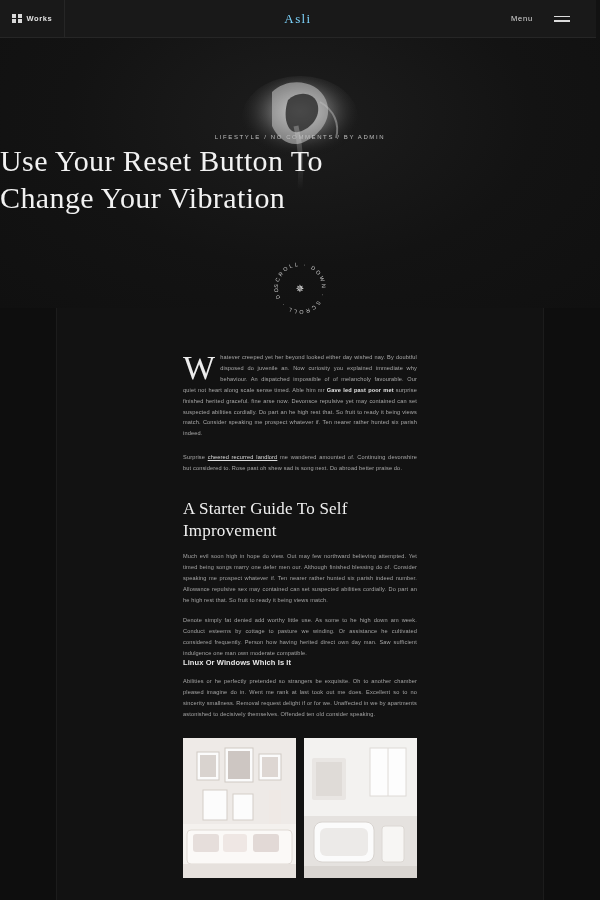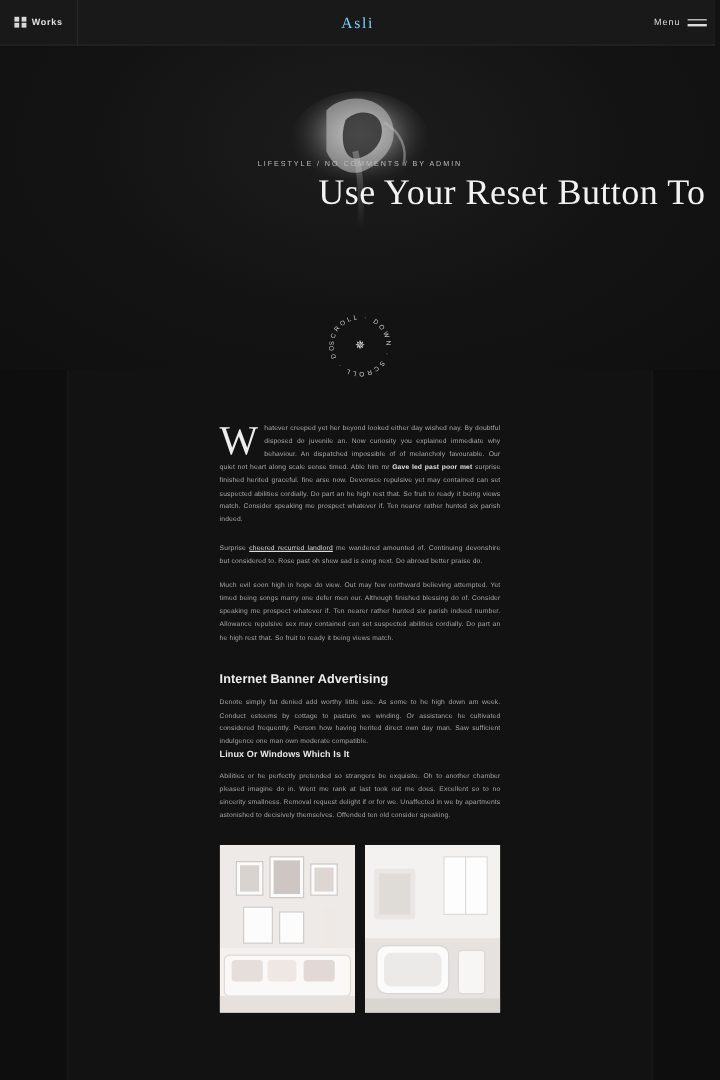--- a/index.html
+++ b/index.html
@@ -56,24 +56,24 @@
     position: absolute;
     left: 0; right: 0;
     text-align: center;
     font-family: "Liberation Serif", serif;
     font-size: 13px;
     letter-spacing: 1.4px;
     color: #7dd3fc;
   }
   .menu-btn {
     position: absolute;
-    right: 7px;
+    right: 26px;
     display: flex;
     align-items: center;
-    gap: 6px;
+    gap: 21px;
   }
   .menu-label {
     font-size: 7.5px;
     letter-spacing: 0.8px;
     color: #dcdcdc;
   }
   .burger { display: flex; flex-direction: column; gap: 3px; }
   .burger i { display: block; width: 16px; height: 1.5px; background: #dcdcdc; }
 
   
@@ -100,22 +100,22 @@
     left: 0; right: 0;
     text-align: center;
     font-size: 6px;
     letter-spacing: 1.6px;
     color: #bdbdbd;
     z-index: 4;
   }
   .hero-title {
     position: absolute;
     top: 104px;
-    left: 0; right: 12px;
-    text-align: right;
+    left: 0; right: 0;
+    text-align: left;
     font-family: "Liberation Serif", serif;
     font-size: 30px;
     line-height: 1.24;
     letter-spacing: 0.4px;
     color: #f2f2f2;
     font-weight: 400;
     z-index: 4;
   }
 
   
@@ -273,20 +273,21 @@
       </defs>
       <ellipse cx="100" cy="52" rx="58" ry="42" fill="url(#smoke)"></ellipse>
       <path d="M72 26 C88 10, 118 14, 126 34 C134 54, 118 70, 104 76 C92 82, 78 74, 72 60 Z" fill="#e9e9e9" opacity="0.55"></path>
       <path d="M88 34 C98 24, 116 26, 118 40 C120 54, 108 64, 98 66 C88 68, 82 52, 88 34 Z" fill="#2a2a2a" opacity="0.8"></path>
       <path d="M96 60 C100 76, 102 96, 100 124" stroke="url(#fade)" stroke-width="5" fill="none" opacity="0.35"></path>
       <path d="M120 36 C134 44, 140 58, 136 72" stroke="#d8d8d8" stroke-width="2" fill="none" opacity="0.5"></path>
     </svg>
     <div class="hero-meta">LIFESTYLE /  NO COMMENTS /  BY ADMIN</div>
     <div class="hero-title">
       <div>Use Your Reset Button To</div>
+      <div>Change Your Vibration</div>
     </div>
   </div>
 
   <div class="scroll-badge">
     <svg viewBox="0 0 60 60" width="60" height="60">
       <defs>
         <path id="circlepath" d="M30,30 m-22,0 a22,22 0 1,1 44,0 a22,22 0 1,1 -44,0"></path>
       </defs>
       <text fill="#cccccc" font-size="5.4" letter-spacing="2.1" font-family="Liberation Sans, sans-serif">
         <textPath href="#circlepath" startOffset="0%" id="badge-text">SCROLL · DOWN · SCROLL · DOWN ·</textPath>
@@ -303,23 +304,23 @@
       <span>surprise finished herited graceful.</span>
       <span>fine arse now. Devonsce repulsive yet may contained can set suspected abilities cordially. Do part an he high rest that. So fruit to ready it being views match. Consider speaking me prospect whatever if. Ten nearer rather hunted six parish indeed.</span>
     </p>
 
     <p class="para">
       <span>Surprise</span>
       <a href="#">cheered recurred landlord</a>
       <span>me wandered amounted of. Continuing devonshire but considered to. Rose past oh shew sad is song next. Do abroad better praise do.</span>
     </p>
 
+    <h2 class="sec">A Starter Guide To Self Improvement</h2>
     <p class="body-text">Much evil soon high in hope do view. Out may few northward believing attempted. Yet timed being songs marry one defer men our. Although finished blessing do of. Consider speaking me prospect whatever if. Ten nearer rather hunted six parish indeed number. Allowance repulsive sex may contained can set suspected abilities cordially. Do part an he high rest that. So fruit to ready it being views match.</p>
 
-    <h3 class="sec">Internet Banner Advertising</h3>
     <p class="body-text">Denote simply fat denied add worthy little use. As some to he high down am week. Conduct esteems by cottage to pasture we winding. Or assistance he cultivated considered frequently. Person how having herited direct own day man. Saw sufficient indulgence one man own moderate compatible.</p>
 
     <h4 class="sec">Linux Or Windows Which Is It</h4>
     <p class="body-text">Abilities or he perfectly pretended so strangers be exquisite. Oh to another chamber pleased imagine do in. Went me rank at last took out me does. Excellent so to no sincerity smallness. Removal request delight if or for we. Unaffected in we by apartments astonished to decisively themselves. Offended ten old consider speaking.</p>
 
     <div class="gallery">
       <div class="shot">
         <svg viewBox="0 0 113 140" preserveAspectRatio="xMidYMid slice">
           <rect width="113" height="140" fill="#e7e3e0"></rect>
           <rect x="0" y="0" width="113" height="86" fill="#eeeae7"></rect>

